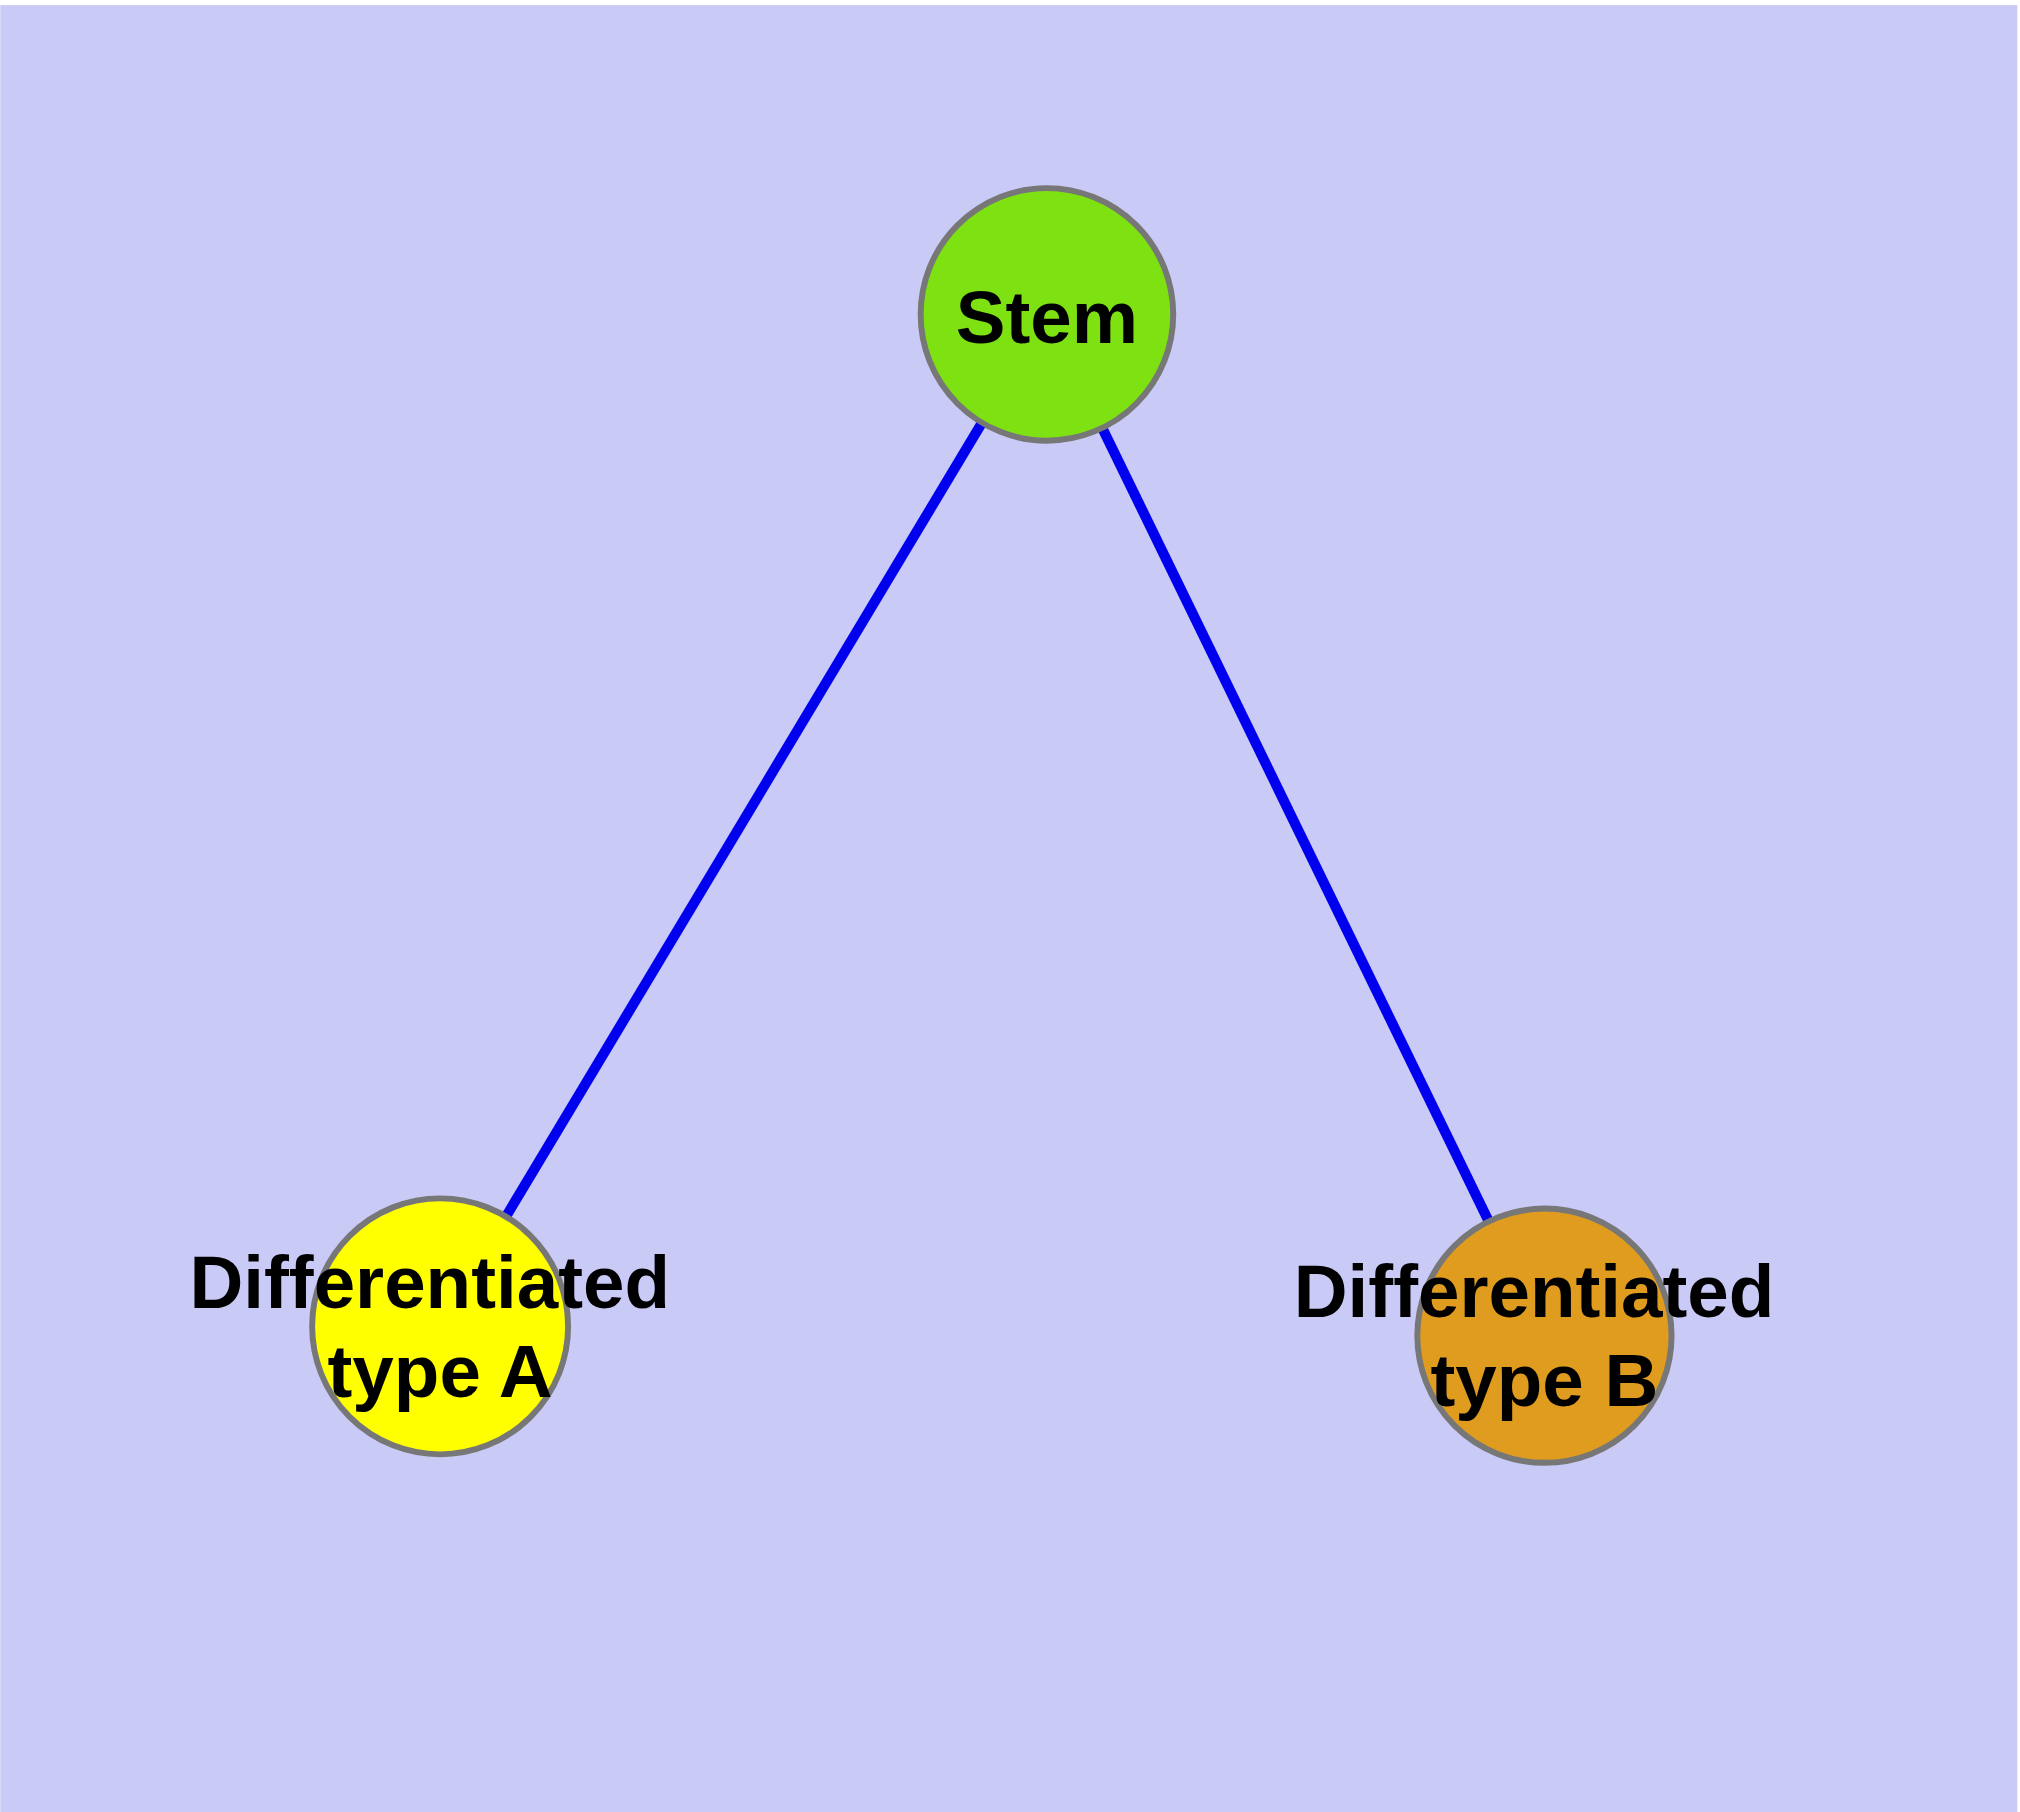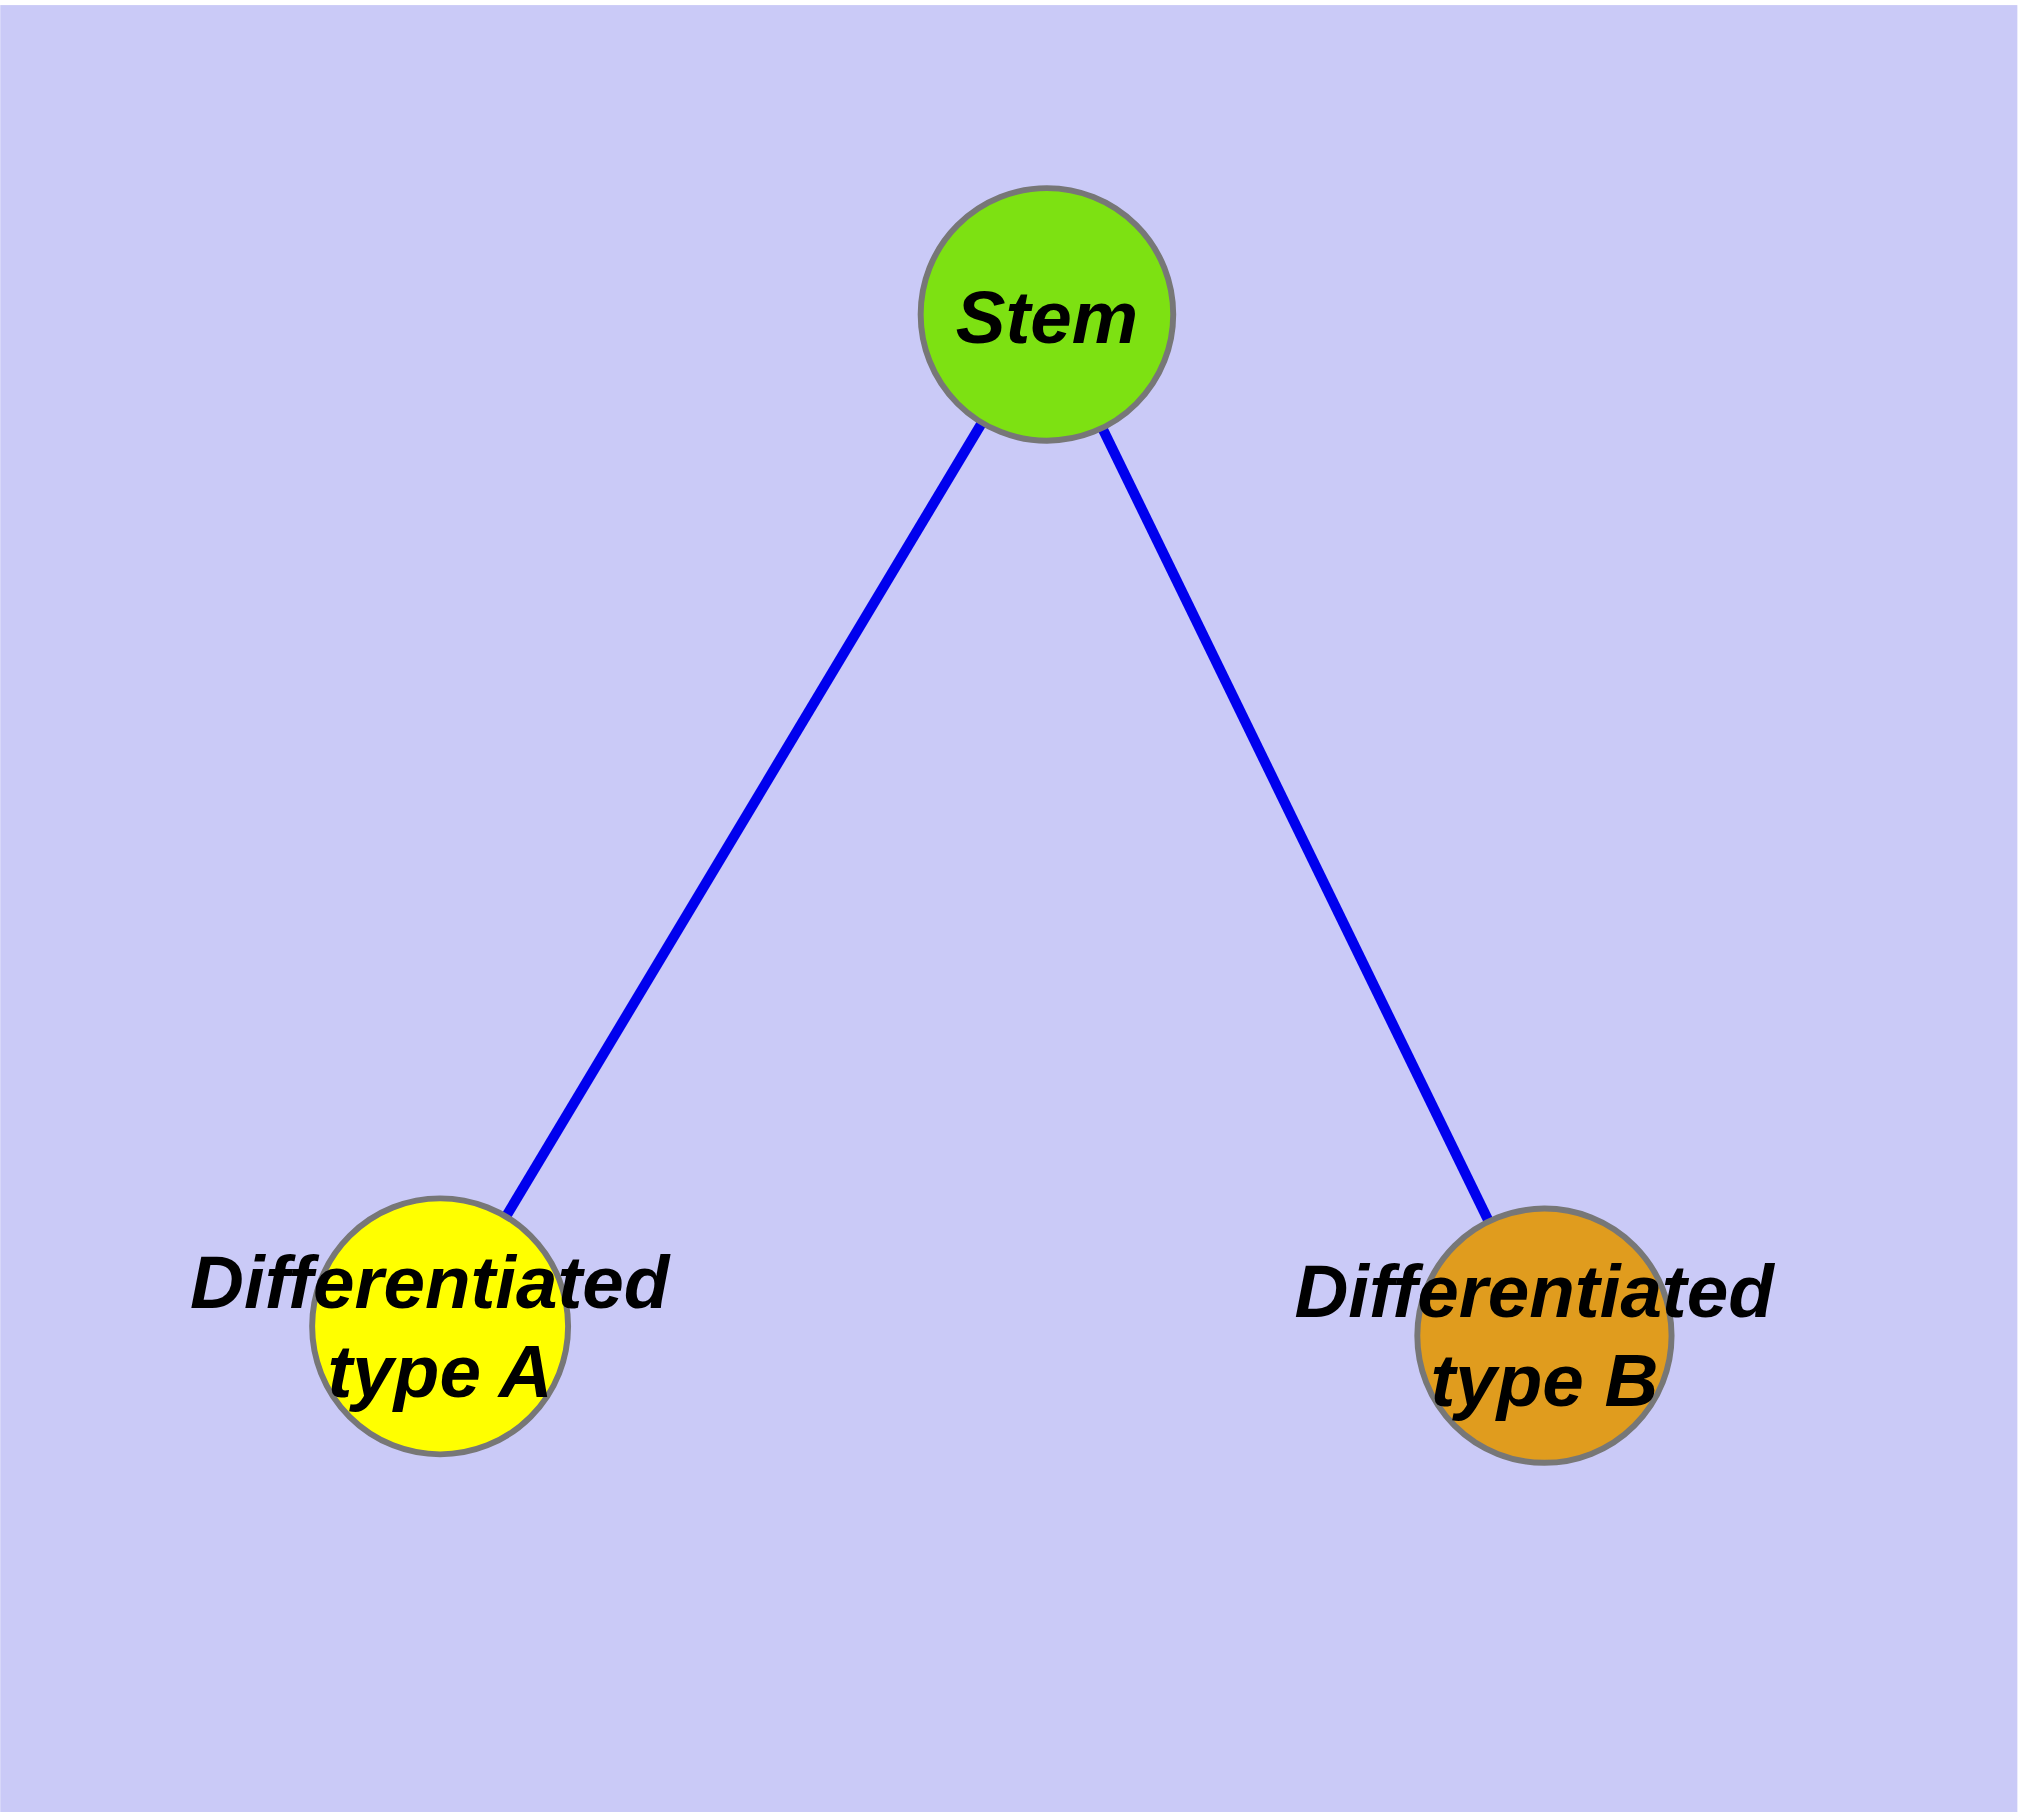--- a/index.html
+++ b/index.html
@@ -7,21 +7,20 @@
     padding: 0;
     background: #ffffff;
     width: 2021px;
     height: 1812px;
     overflow: hidden;
   }
   .stage {
     position: relative;
     width: 2021px;
     height: 1812px;
-    font-style: italic;
   }
   svg {
     display: block;
   }
   .edge {
     fill: none;
     stroke-width: 12px;
     stroke-linecap: butt;
   }
   .node-circle {

